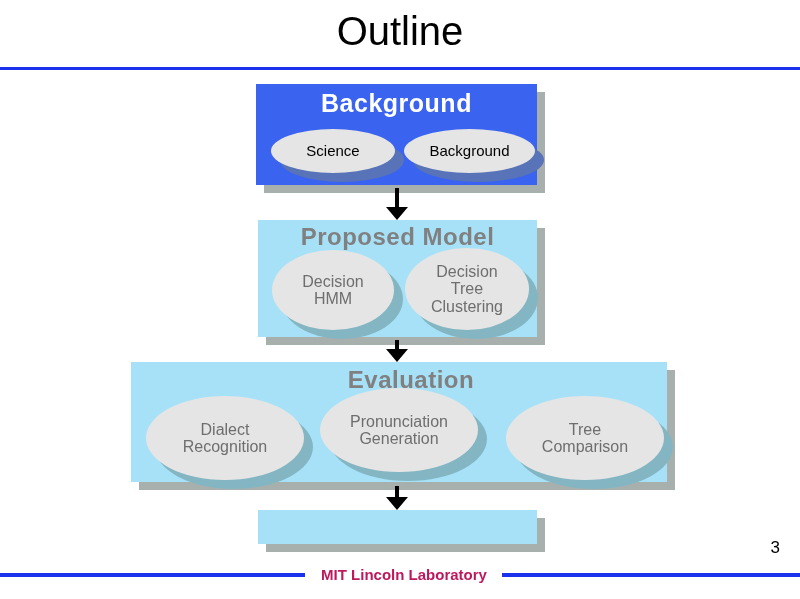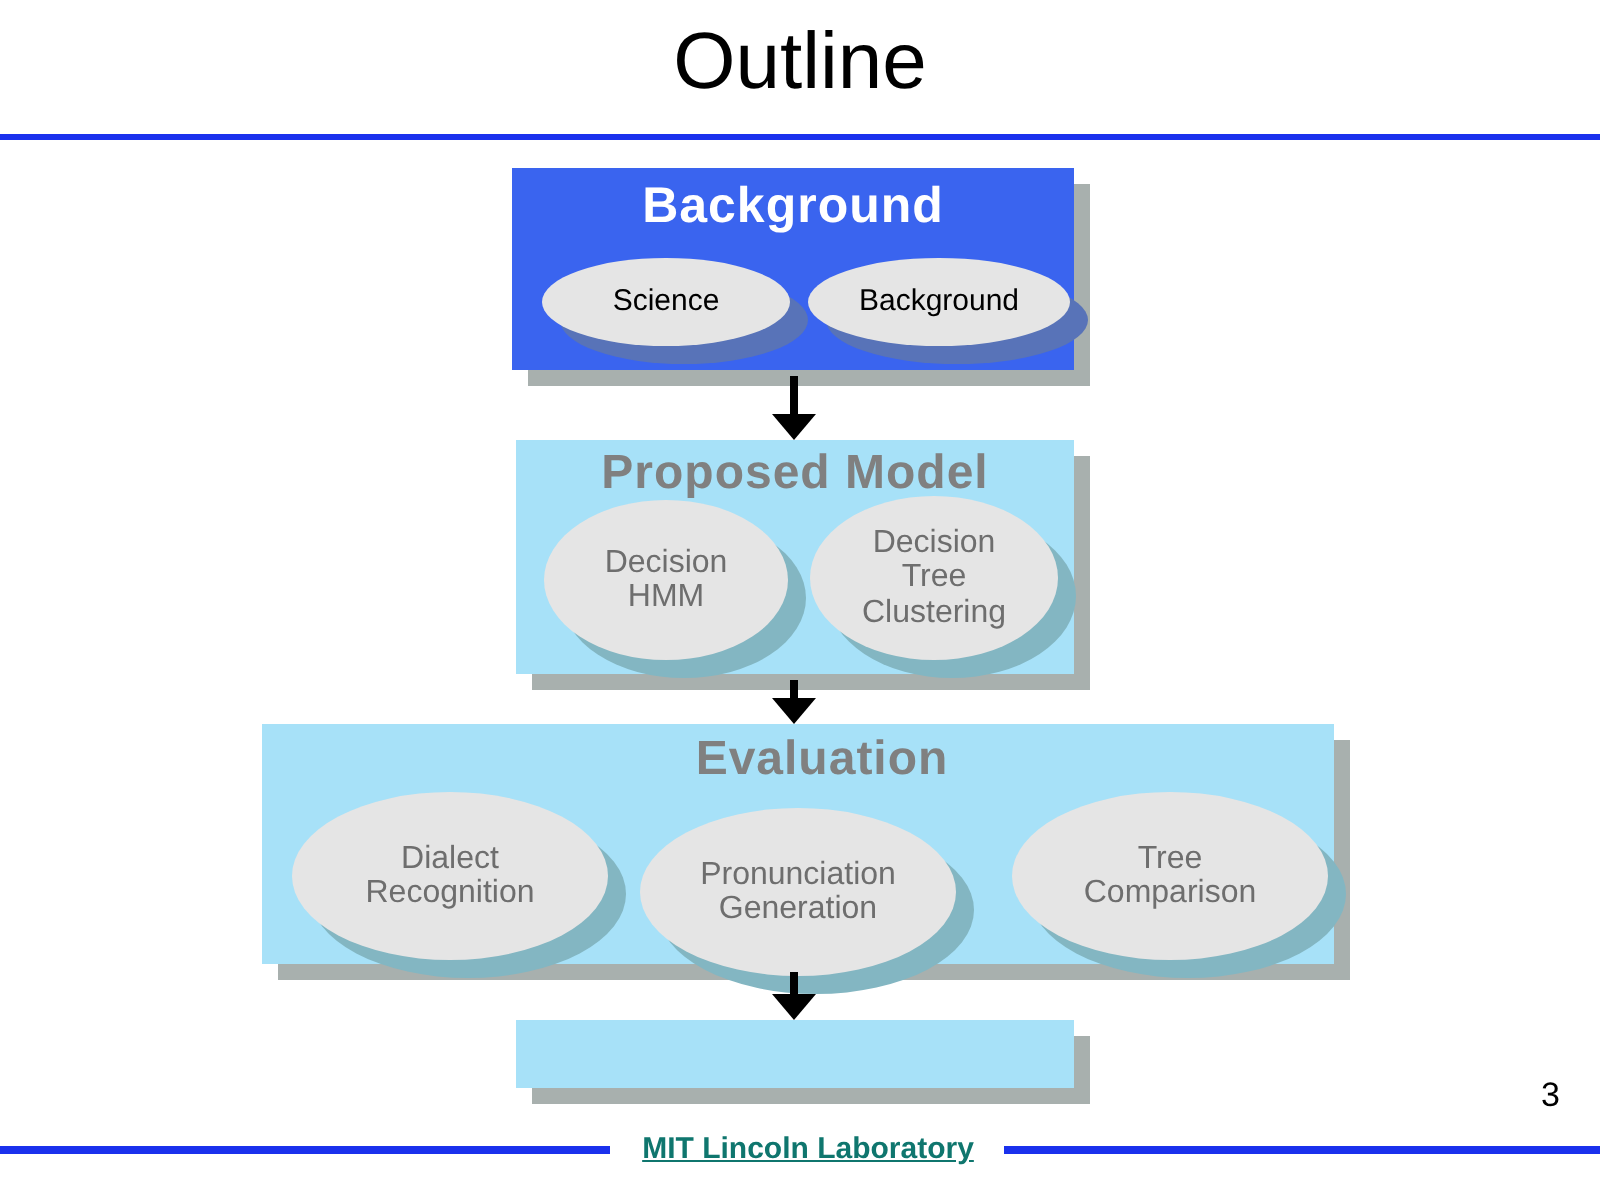--- a/index.html
+++ b/index.html
@@ -153,21 +153,21 @@
   
   #ell-science     { left: 271px; top: 129px; width: 124px; height: 44px; }
   #ell-engineering { left: 404px; top: 129px; width: 131px; height: 44px; }
 
   
   #ell-discrete-hmm       { left: 272px; top: 250px; width: 122px; height: 80px; }
   #ell-decision-tree      { left: 405px; top: 248px; width: 124px; height: 82px; }
 
   
   #ell-dialect       { left: 146px; top: 396px; width: 158px; height: 84px; }
-  #ell-pronunciation { left: 320px; top: 404px; width: 158px; height: 84px; }
+  #ell-pronunciation { left: 320px; top: 388px; width: 158px; height: 84px; }
   #ell-rule          { left: 506px; top: 396px; width: 158px; height: 84px; }
 
   
   .arrow {
     position: absolute;
     width: 22px;
   }
   .arrow .shaft {
     position: absolute;
     left: 9px;
@@ -220,23 +220,22 @@
   #footer-line-left  { left: 0px;   width: 305px; }
   #footer-line-right { left: 502px; width: 298px; }
   .footer-text {
     position: absolute;
     left: 312px;
     top: 0px;
     width: 184px;
     text-align: center;
     font-size: 15px;
     font-weight: bold;
-    color: #0f766e;
+    color: #be185d;
     line-height: 22px;
-    text-decoration: underline;
   }
 </style>
 </head>
 <body>
 
 <div class="slide-title">Outline</div>
 <div class="title-rule"></div>
 
 <div class="stage" id="stage-background">
   <div class="shadow"></div>

